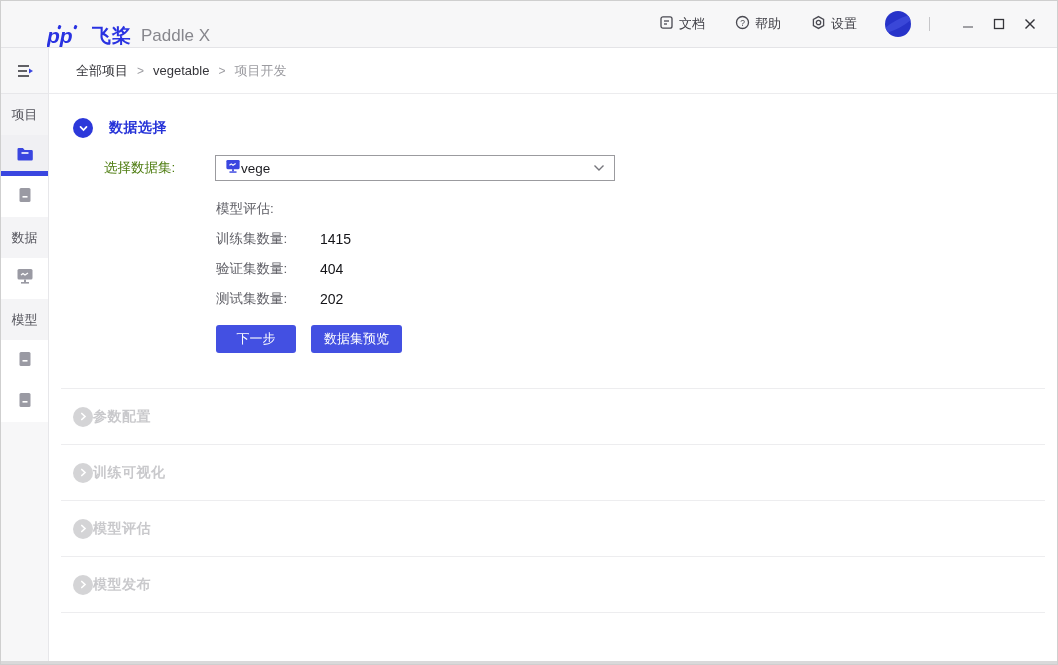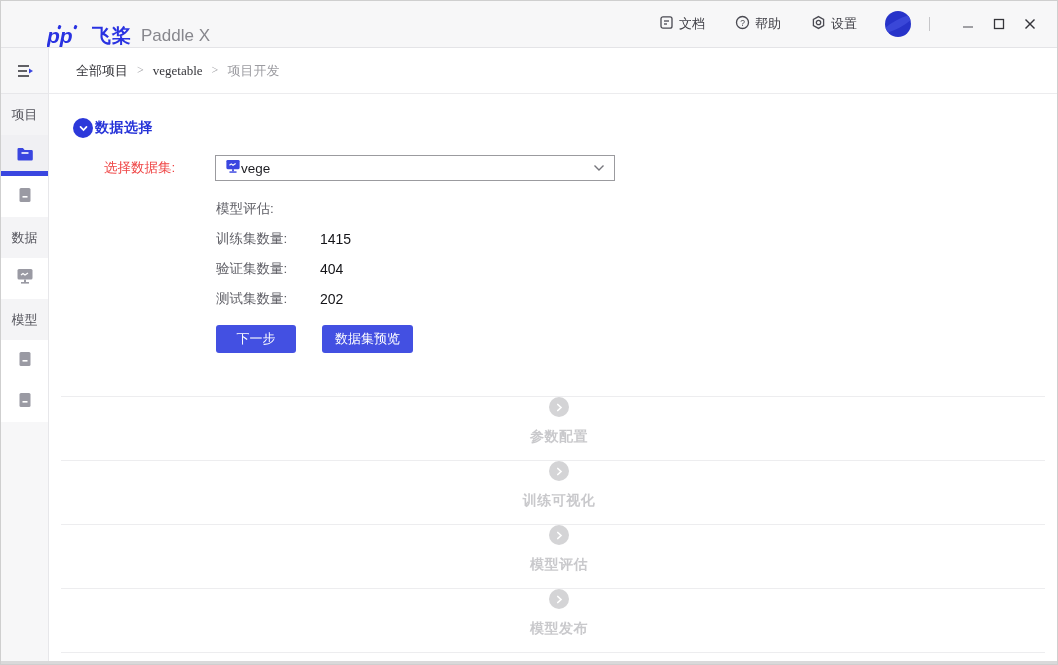--- a/index.html
+++ b/index.html
@@ -22,48 +22,48 @@
   
   .app-body{display:flex;height:617px;}
   .sidebar{width:48px;box-sizing:border-box;border-right:1px solid #e7e7ea;background:#f7f7f8;flex:none;}
   .side-toggle{height:45px;display:flex;align-items:center;justify-content:center;border-bottom:1px solid #e7e7ea;cursor:pointer;}
   .side-label{height:41px;display:flex;align-items:center;justify-content:center;font-size:13px;color:#54545c;background:#f4f4f6;}
   .side-item{height:41px;display:flex;align-items:center;justify-content:center;background:#fff;position:relative;cursor:pointer;}
   .side-item.active{background:#f0f0f3;}
   .side-item.active .active-bar{position:absolute;left:0;right:0;bottom:0;height:5px;background:#3a46e0;}
 
   .main{flex:1;display:flex;flex-direction:column;background:#fff;min-width:0;}
-  .breadcrumb{height:45px;flex:none;border-bottom:1px solid #ececee;display:flex;align-items:center;padding-left:27px;font-size:13px;font-family:Liberation Serif, serif;}
+  .breadcrumb{height:45px;flex:none;border-bottom:1px solid #ececee;display:flex;align-items:center;padding-left:27px;font-size:13px;}
   .bc-link{color:#35353a;cursor:pointer;}
   .bc-sep{color:#9c9ca1;margin:0 9px;font-size:12px;}
   .bc-current{color:#9c9ca1;}
 
   
-  .sec-head{display:flex;align-items:center;gap:2px;padding:24px 0 0 24px;}
+  .sec-head{display:flex;align-items:center;gap:16px;padding:24px 0 0 24px;}
   .sec-title{color:#2633d8;font-weight:bold;font-size:14px;letter-spacing:.5px;}
   .circle-btn{width:20px;height:20px;border-radius:50%;display:flex;align-items:center;justify-content:center;flex:none;cursor:pointer;}
   .circle-blue{background:#2c38da;}
   .circle-gray{background:#d4d4d6;}
 
   .form-row{display:flex;align-items:center;margin:17px 0 0 55px;}
-  .form-label{width:111px;font-size:13.5px;color:#ef4444;flex:none;}
+  .form-label{width:111px;font-size:13.5px;color:#4d7c0f;flex:none;}
   .select{width:400px;height:26px;box-sizing:border-box;border:1px solid #9b9b9f;background:#fff;display:flex;align-items:center;padding:0 9px;font-size:13.5px;color:#1d1d22;cursor:pointer;}
   .select-caret{margin-left:auto;display:flex;}
 
   .stats{margin:13px 0 0 167px;}
   .stat-row{display:flex;align-items:center;height:30px;}
   .stat-label{width:104px;font-size:13.5px;color:#5f5f66;flex:none;}
   .stat-value{font-size:14px;color:#141418;}
 
-  .btn-row{margin:11px 0 0 167px;display:flex;gap:26px;padding-bottom:35px;}
+  .btn-row{margin:11px 0 0 167px;display:flex;gap:15px;padding-bottom:35px;}
   .btn{height:28px;background:#4350e2;color:#fff;border:none;border-radius:3px;font-size:13px;padding:0 13px;cursor:pointer;font-family:inherit;}
   .btn-next{width:80px;}
 
   
-  .collapsed-row{height:55px;display:flex;align-items:center;gap:11px;margin:8px 12px;padding-left:12px;border-top:1px solid #ededef;cursor:pointer;flex-direction:column;}
+  .collapsed-row{height:55px;display:flex;align-items:center;margin:0 12px;padding-left:12px;border-top:1px solid #ededef;cursor:pointer;}
   .collapsed-title{color:#c9c9cc;font-weight:bold;font-size:14px;letter-spacing:.5px;}
   .end-divider{margin:0 12px;border-top:1px solid #ededef;height:0;}
 
   .bottom-edge{position:absolute;left:0;right:0;bottom:0;height:3px;background:#d9d9da;}
 </style>
 </head>
 <body>
 
 <div class="window">
 

